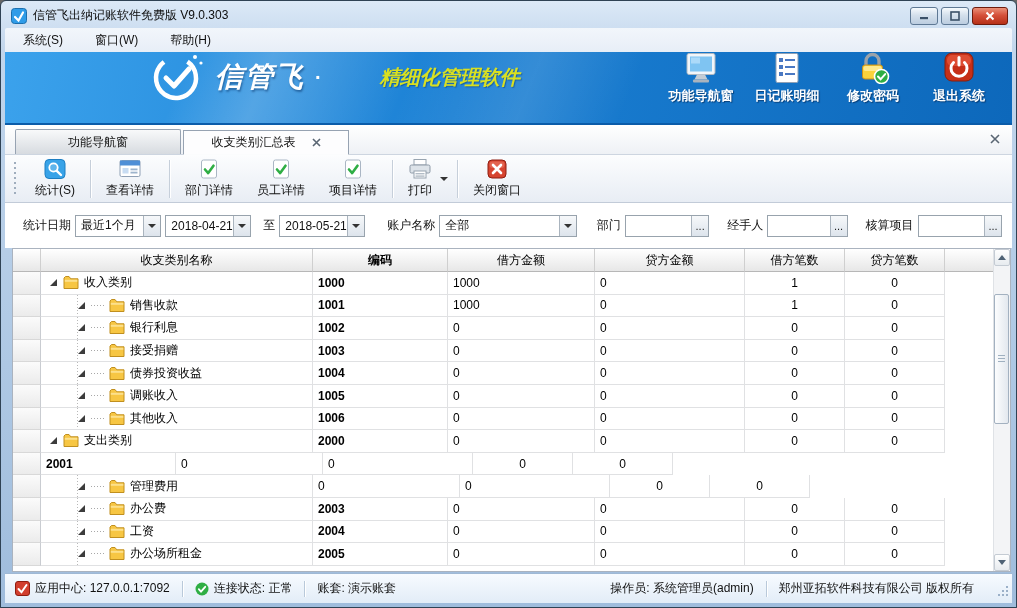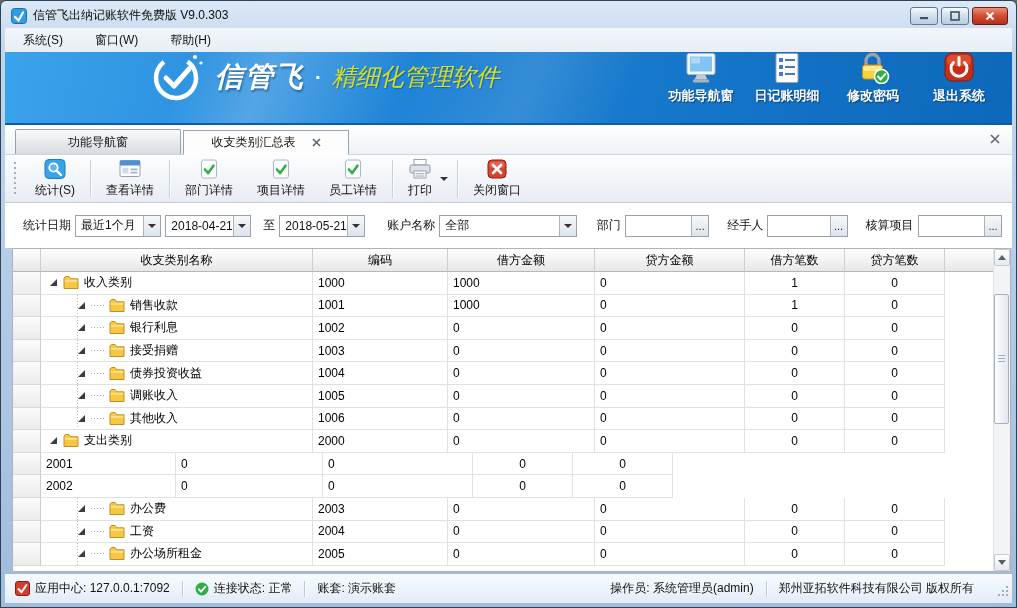--- a/index.html
+++ b/index.html
@@ -25,21 +25,21 @@
   .menu-item{ cursor:pointer; padding:2px 4px; }
 
   
   .banner{ height:73px; position:relative; overflow:hidden; display:flex; align-items:flex-start;
     background:linear-gradient(100deg,#3ba2ec 0%,#1b80d4 45%,#0d68bb 100%); border-bottom:2px solid #0b5ca9; }
   .banner::after{ content:""; position:absolute; inset:0; pointer-events:none;
     background:linear-gradient(112deg,transparent 18%,rgba(255,255,255,.20) 26%,transparent 40%,rgba(255,255,255,.12) 52%,transparent 62%); }
   .logo-wrap{ display:flex; align-items:center; margin-left:146px; gap:10px; position:relative; z-index:1; }
   .brand{ color:#fff; font-size:28px; font-weight:bold; font-style:italic; letter-spacing:2px; text-shadow:1px 2px 2px rgba(0,40,90,.45); }
   .brand-dot{ color:#fff; font-size:20px; font-weight:bold; }
-  .slogan{ color:#d9e021; font-size:24px; font-weight:normal; font-style:italic; text-shadow:1px 1px 1px rgba(0,40,90,.4); }
+  .slogan{ color:#d9e021; font-size:20px; font-weight:bold; font-style:italic; text-shadow:1px 1px 1px rgba(0,40,90,.4);margin-left:48px; }
   .banner-buttons{ margin-left:auto; margin-right:14px; display:flex; gap:8px; position:relative; z-index:1; }
   .banner-btn{ width:78px; display:flex; flex-direction:column; align-items:center; gap:3px; cursor:pointer;
     color:#fff; font-size:13px; font-weight:bold; text-shadow:1px 1px 1px rgba(0,30,70,.6); }
 
   
   .tabstrip{ height:29px; background:linear-gradient(#ffffff,#eef1f5); display:flex; align-items:flex-end; padding:4px 10px 0 10px; gap:2px; position:relative; }
   .tab{ width:166px; height:25px; display:flex; align-items:center; justify-content:center; gap:16px; font-size:12px; color:#111; cursor:pointer; }
   .tab.inactive{ background:linear-gradient(#f8f9fa,#d7dbe0); border:1px solid #97a3b2; border-bottom:none; border-radius:2px 2px 0 0; }
   .tab.active{ background:#fdfdfe; border:1px solid #97a3b2; border-bottom:1px solid #fbfcfd; margin-bottom:-1px; }
   .strip-close{ position:absolute; right:12px; top:9px; cursor:pointer; display:flex; }
@@ -63,21 +63,21 @@
 
   
   .grid{ flex:1; margin:0 1px 1px 7px; border:1px solid #aab3bf; background:#fff; position:relative; display:flex; flex-direction:column; overflow:hidden; }
   .grid-header{ height:23px; display:flex; padding-right:17px; flex:none;text-align:right; }
   .h-cell{ background:linear-gradient(#ffffff,#e7e7e7); border-right:1px solid #cfcfcf; border-bottom:1px solid #b7b7b7; font-size:12px; color:#000; display:flex; align-items:center; justify-content:center; }
   .grid-body{ flex:1; overflow:hidden; }
   .grow{ height:22.6px; display:flex; padding-right:17px; }
   .c{ border-right:1px solid #e0e1e3; border-bottom:1px solid #e0e1e3; font-size:12px; color:#000; display:flex; align-items:center; overflow:hidden; white-space:nowrap; }
   .col-rh{ width:28px; flex:none; }
   .col-name{ width:272px; flex:none; }
-  .col-code{ width:135px; flex:none; }
+  .col-code{ width:135px; flex:none;font-weight:bold; }
   .col-debit{ width:147px; flex:none; }
   .col-credit{ width:150px; flex:none; }
   .col-dc{ width:100px; flex:none; }
   .col-cc{ width:100px; flex:none; }
   .col-fill{ flex:1; border-right:none; }
   .rowhead{ background:linear-gradient(#fbfbfb,#ebebeb); border-right:1px solid #c9ccd1; border-bottom:1px solid #d8d8d8; }
   .cell-name{ padding-left:8px; gap:5px; }
   .cell-name.lvl1{ padding-left:36px;
     background-image:repeating-linear-gradient(to bottom,#b8b8b8 0 1px,transparent 1px 3px);
     background-size:1px 100%; background-repeat:no-repeat; background-position:36px 0;text-align:center; }
@@ -266,30 +266,30 @@
         </span>
         <span>部门详情</span>
       </div>
       <div class="tb-btn">
         <span style="display:flex;">
           <svg width="20" height="20" viewBox="0 0 20 20">
               <rect x="2.5" y="1" width="15" height="18" rx="2" fill="#fff" stroke="#aab6c4"></rect>
               <path d="M6 10.5 l3.2 3.6 l5.3 -7.4" stroke="#2fae44" stroke-width="2.6" fill="none" stroke-linecap="round" stroke-linejoin="round"></path>
             </svg>
         </span>
-        <span>项目详情</span>
+        <span>员工详情</span>
       </div>
       <div class="tb-btn">
         <span style="display:flex;">
           <svg width="20" height="20" viewBox="0 0 20 20">
               <rect x="2.5" y="1" width="15" height="18" rx="2" fill="#fff" stroke="#aab6c4"></rect>
               <path d="M6 10.5 l3.2 3.6 l5.3 -7.4" stroke="#2fae44" stroke-width="2.6" fill="none" stroke-linecap="round" stroke-linejoin="round"></path>
             </svg>
         </span>
-        <span>员工详情</span>
+        <span>项目详情</span>
       </div>
       <span class="tb-sep"></span>
       <div style="display:flex; align-items:stretch;">
         <div class="tb-btn" style="padding-right:6px;">
           <span style="display:flex;">
             <svg width="24" height="20" viewBox="0 0 24 20">
                 <rect x="6" y="0.5" width="12" height="5.5" fill="#fff" stroke="#98a4b0"></rect>
                 <rect x="2" y="6" width="20" height="8" rx="1.5" fill="#dde3e9" stroke="#8d99a6"></rect>
                 <rect x="6" y="12" width="12" height="7" fill="#fff" stroke="#98a4b0"></rect>
                 <rect x="7.5" y="14" width="9" height="1.4" fill="#b2bcc6"></rect>
@@ -568,21 +568,35 @@
     <div class="c col-rh rowhead"></div>
     <div class="c col-code num cell-code">2001</div>
     <div class="c col-debit num cell-debit">0</div>
     <div class="c col-credit num cell-credit">0</div>
     <div class="c col-dc cnt cell-dcount">0</div>
     <div class="c col-cc cnt cell-ccount">0</div>
     <div class="c col-fill" style="border-bottom:none;"></div>
   </div>
           <div class="grow">
     <div class="c col-rh rowhead"></div>
-    <div class="c col-code num cell-code">2002</div>
+    <div class="c col-name cell-name lvl1">
+      <span class="expander" style="display:flex;flex:none;">
+                <svg width="9" height="9" viewBox="0 0 9 9">
+                  <polygon points="8,1 8,8 1,8" fill="#3c3c3c"></polygon>
+                </svg>
+              </span>
+      <span class="tree-stub"></span>
+      <span style="display:flex;flex:none;">
+                <svg width="16" height="13" viewBox="0 0 16 13">
+                  <path d="M1 12.5 V2 l1.5 -1.5 H6 L7.8 2.8 H15 V12.5 z" fill="#f7c643" stroke="#c08f1f" stroke-width="1"></path>
+                  <rect x="1.8" y="3.8" width="12.5" height="2" fill="#fce08c"></rect>
+                </svg>
+              </span>
+      <span class="nm">管理费用</span>
+    </div>
     <div class="c col-debit num cell-debit">0</div>
     <div class="c col-credit num cell-credit">0</div>
     <div class="c col-dc cnt cell-dcount">0</div>
     <div class="c col-cc cnt cell-ccount">0</div>
     <div class="c col-fill" style="border-bottom:none;"></div>
   </div>
           <div class="grow">
     <div class="c col-rh rowhead"></div>
     <div class="c col-name cell-name lvl1">
       <span class="expander" style="display:flex;flex:none;">

